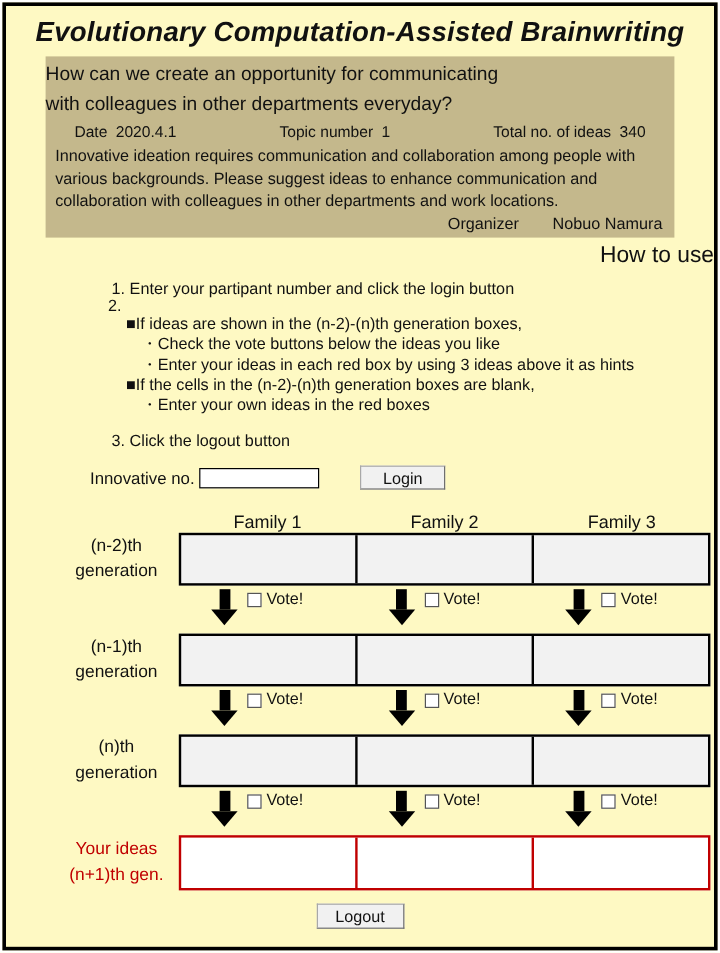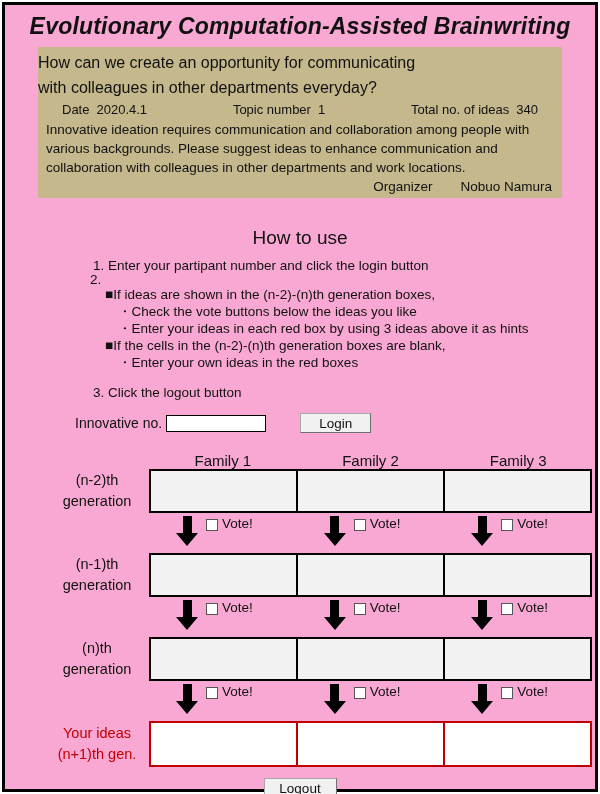--- a/index.html
+++ b/index.html
@@ -2,34 +2,34 @@
 <html><head>
 <meta charset="utf-8">
 <style>
   html,body { margin:0; padding:0; }
   body {
     width:600px; height:794px; background:#fff; position:relative;
     font-family:"Liberation Sans","DejaVu Sans",sans-serif; color:#111;
     overflow:hidden;
   }
   .frame { position:absolute; left:2px; top:2px; right:2px; bottom:2px;
-    border:3px solid #000; box-sizing:border-box; background:#f9a8d4; }
+    border:3px solid #000; box-sizing:border-box; background:#fef9c3; }
 
   .page-title { text-align:center; font-size:23px; font-weight:bold; font-style:italic;
     margin:8px 0 0 0; letter-spacing:0.2px; }
 
   .topic-box { width:524px; margin:7px auto 0; background:#c4b88c; padding:3px 0 4px; box-sizing:border-box; }
   .question { text-align:left; font-size:16px; line-height:25px; }
   .meta-row { display:flex; justify-content:space-between; padding:2px 24px 0 24px; font-size:13px; }
   .meta-item .lab { margin-right:7px; }
   .desc { margin:3px 12px 0 8px; font-size:13.5px; line-height:19px; }
   .organizer { text-align:right; padding-right:10px; font-size:13.5px; margin-top:2px; }
   .organizer .lab { margin-right:28px; }
 
-  .howto-heading { text-align:center; font-size:19px; font-weight:normal; margin:29px 0 8px 0; }
+  .howto-heading { text-align:right; font-size:19px; font-weight:normal; margin:4px 0 8px 0; }
 
   .instructions { margin-left:88px; font-size:13.5px; line-height:17px; }
   .step2-num { line-height:12px; margin-left:-3px; }
   .bullet { margin-left:12px; }
   .sub { margin-left:25px; }
   .step3 { margin-top:13px; }
 
   .login-row { margin-top:12px; margin-left:70px; display:flex; align-items:center; font-size:14px; }
   .participant-input { width:94px; height:15px; border:1.5px solid #000; margin-left:4px;
     font-size:13px; padding:0 2px; outline:none; }

